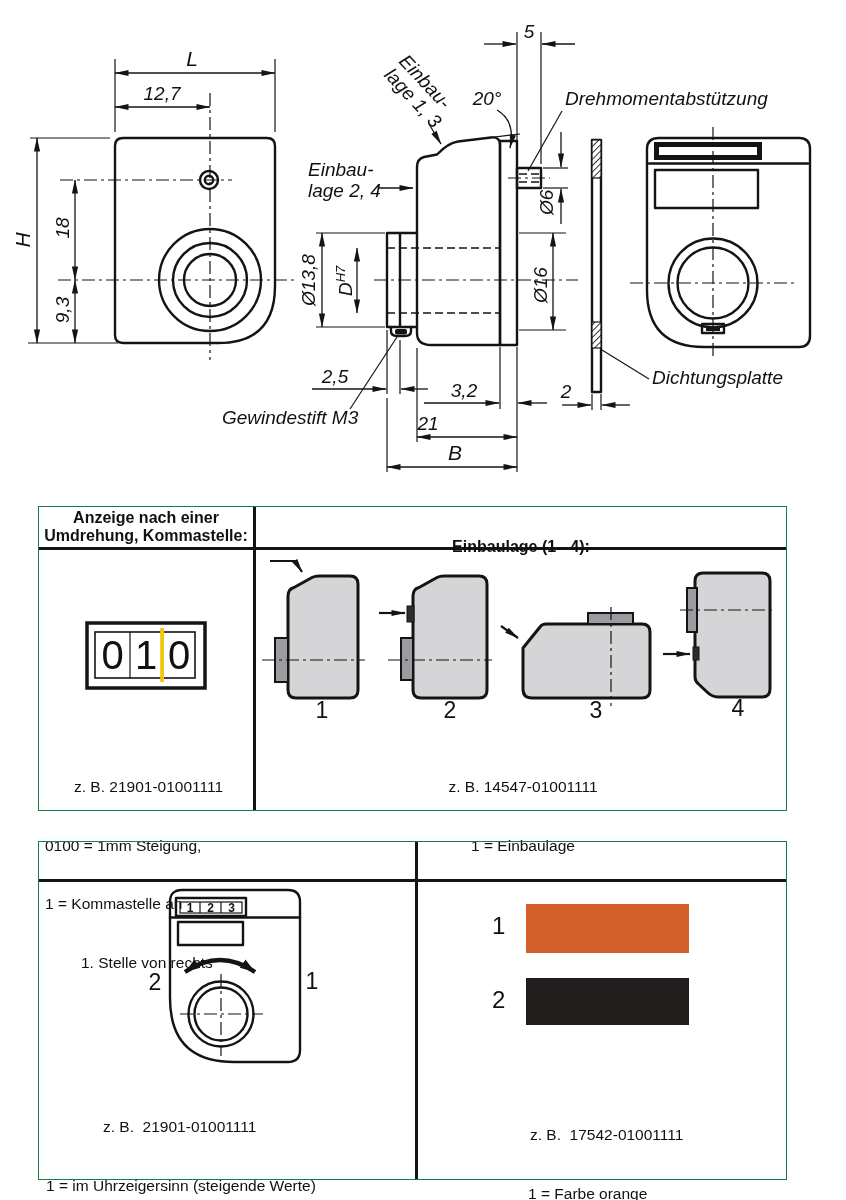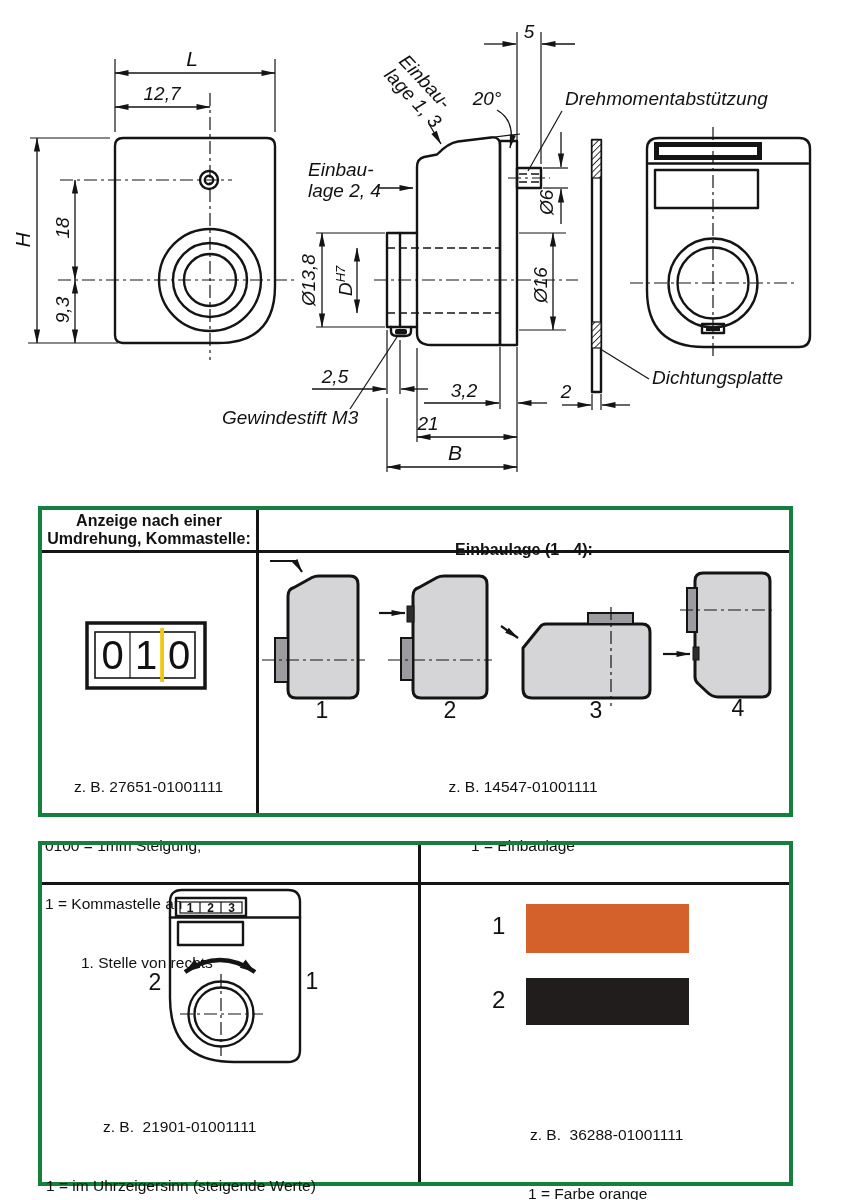--- a/index.html
+++ b/index.html
@@ -16,21 +16,21 @@
   .it{font:italic 19px "Liberation Sans",sans-serif;fill:#111}
   .it20{font:italic 21px "Liberation Sans",sans-serif;fill:#111}
   .num{font:23px "Liberation Sans",sans-serif;fill:#111}
   .dg{font:40px "Liberation Sans",sans-serif;fill:#111}
   .wdg{font:bold 12px "Liberation Sans",sans-serif;fill:#111}
   .shape{fill:#d5d5d7;stroke:#141414;stroke-width:3;stroke-linejoin:round}
   .tab{fill:#9c9ca0;stroke:#141414;stroke-width:2}
   .nub{fill:#2d2d2d;stroke:#141414;stroke-width:1}
   .lead{stroke:#141414;stroke-width:2.2;fill:none}
   
-  .tbl{position:absolute;border:4px solid #15803d;box-sizing:content-box}
+  .tbl{position:absolute;border:1px solid #15803d;box-sizing:content-box}
   .vline{position:absolute;top:0;bottom:0;width:3px;background:#141414}
   .hsep{position:absolute;left:0;right:0;height:3px;background:#141414}
   .hdr{position:absolute;display:flex;flex-direction:column;justify-content:center;
        text-align:center;font-weight:bold;font-size:16px;line-height:18px}
   .zl{position:absolute;font-size:15.5px;line-height:19.5px;white-space:pre}
   .zl b{font-weight:normal}
   .ctr{text-align:center}
   .swlab{position:absolute;font-size:24px;line-height:26px}
   .swatch{position:absolute}
 </style>
@@ -207,21 +207,21 @@
     <rect x="7" y="8" width="118" height="65" fill="#fff" stroke="#141414" stroke-width="3.5"></rect>
     <rect x="15" y="17" width="100" height="46" fill="#fff" stroke="#141414" stroke-width="1.6"></rect>
     <line x1="50" y1="17" x2="50" y2="63" stroke="#141414" stroke-width="1.2"></line>
     <rect x="80.2" y="13" width="3.8" height="54" fill="#f0c810"></rect>
     <text class="dg" x="32.5" y="54" text-anchor="middle">0</text>
     <text class="dg" x="66" y="54" text-anchor="middle">1</text>
     <text class="dg" x="99" y="54" text-anchor="middle">0</text>
   </svg>
 
   <div class="zl" style="left:45px;top:738px;width:205px">
-    <div style="margin-left:29px"><span>z. B. 27651-</span><b>01001</b><span>111</span></div>
+    <div style="margin-left:29px"><span>z. B. 21901-</span><b>01001</b><span>111</span></div>
     <div><b>0100</b><span> = 1mm Steigung,</span></div>
     <div><b>1</b><span> = Kommastelle an</span></div>
     <div style="margin-left:36px">1. Stelle von rechts</div>
   </div>
 
   <svg class="abs" style="left:255px;top:549px" width="536" height="200" viewBox="0 0 536 200">
 
     <g>
       <path class="shape" d="M33,47 Q33,40 39,38.5 L57,28.5 Q60,27 64,27 H95 Q103,27 103,35 V141 Q103,149 95,149 H41 Q33,149 33,141 Z"></path>
       <rect class="tab" x="20" y="89" width="13" height="44"></rect>
@@ -292,18 +292,18 @@
     <div><b>1</b><span> = im Uhrzeigersinn (steigende Werte)</span></div>
     
   </div>
 
   <div class="swlab" style="left:492px;top:913px">1</div>
   <div class="swatch" style="left: 526px; top: 904px; width: 163px; height: 49px; background: rgb(212, 96, 43);"></div>
   <div class="swlab" style="left:492px;top:987px">2</div>
   <div class="swatch" style="left: 526px; top: 978px; width: 163px; height: 47px; background: rgb(32, 29, 28);"></div>
 
   <div class="zl" style="left:528px;top:1086px;width:260px">
-    <div style="margin-left:2px"><span>z. B.  36288-0100111</span><b>1</b></div>
+    <div style="margin-left:2px"><span>z. B.  17542-0100111</span><b>1</b></div>
     <div><b>1</b><span> = Farbe orange</span></div>
     
   </div>
 
 </div>
 
 </body></html>

